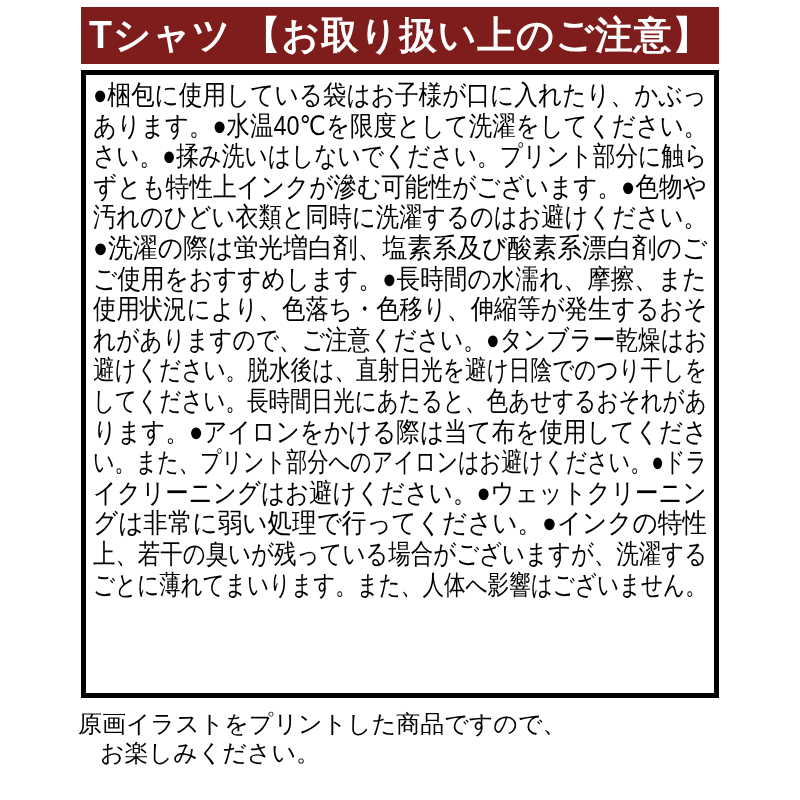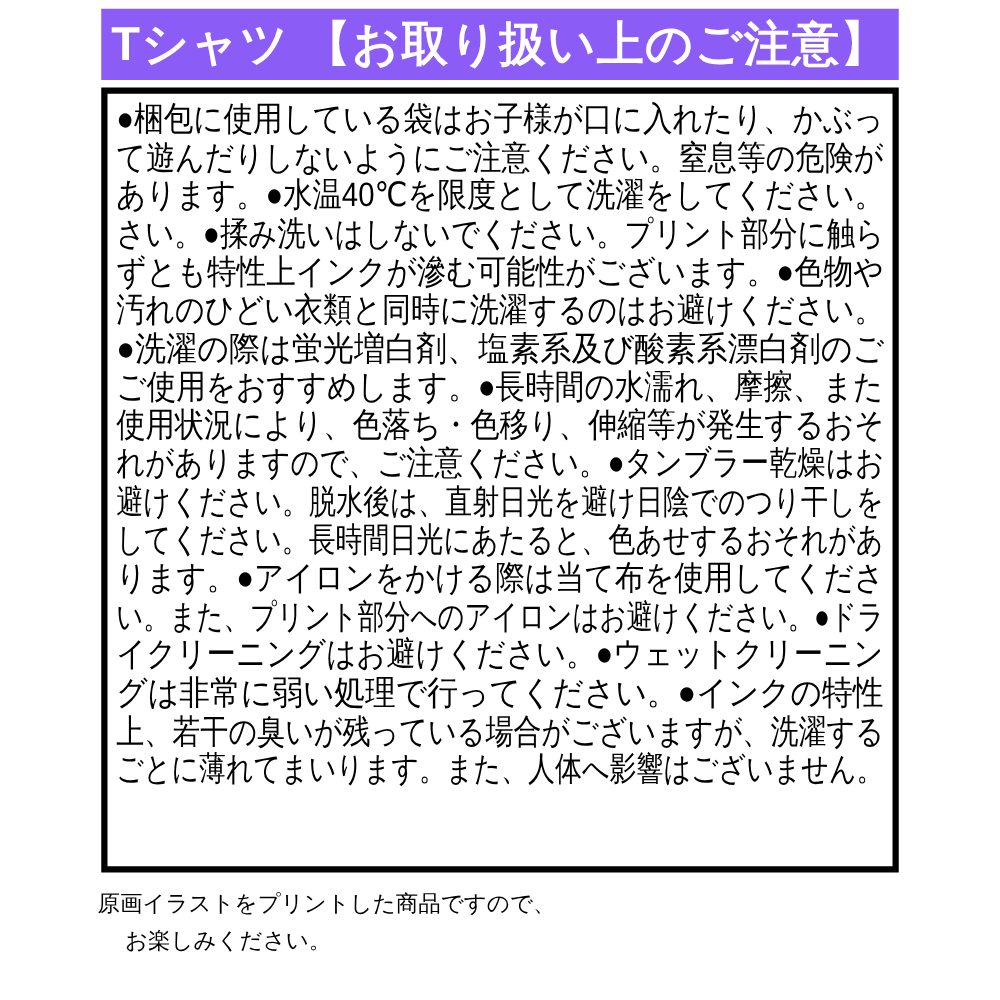--- a/index.html
+++ b/index.html
@@ -15,21 +15,21 @@
     color: #000000;
     font-family: "Liberation Sans", "DejaVu Sans", sans-serif;
     overflow: hidden;
   }
   .header-bar {
     position: absolute;
     left: 81px;
     top: 7px;
     width: 638px;
     height: 57px;
-    background: #8b5cf6;
+    background: #7f1d1d;
     color: #ffffff;
     display: flex;
     align-items: center;
     justify-content: center;
     font-size: 38px;
     font-weight: bold;
     letter-spacing: 1px;
   }
   .header-bar > span {
     display: inline-block;
@@ -59,21 +59,21 @@
     transform-origin: 0 50%;
     white-space: nowrap;
   }
   .footer-note {
     position: absolute;
     left: 78px;
     top: 709px;
     width: 680px;
   }
   .footer-line {
-    font-size: 18px;
+    font-size: 24px;
     line-height: 29px;
     white-space: nowrap;
     color: #000000;
   }
   .footer-line > span {
     display: inline-block;
     transform-origin: 0 50%;
     white-space: nowrap;
   }
 </style>
@@ -82,21 +82,20 @@
 
 <div class="sheet">
 
   <div class="header-bar">
     <span style="transform: scaleX(0.990446);">Tシャツ 【お取り扱い上のご注意】</span>
   </div>
 
   <div class="notice-box">
     <div>
         <div class="body-line"><span style="transform: scaleX(0.875892);">●梱包に使用している袋はお子様が口に入れたり、かぶっ</span></div>
-        <div class="body-line"><span style="transform: scaleX(0.86115);">て遊んだりしないようにご注意ください。窒息等の危険が</span></div>
         <div class="body-line"><span style="transform: scaleX(0.868458);">あります。●水温40℃を限度として洗濯をしてください。</span></div>
         <div class="body-line"><span style="transform: scaleX(0.841096);">さい。●揉み洗いはしないでください。プリント部分に触ら</span></div>
         <div class="body-line"><span style="transform: scaleX(0.875892);">ずとも特性上インクが滲む可能性がございます。●色物や</span></div>
         <div class="body-line"><span style="transform: scaleX(0.86115);">汚れのひどい衣類と同時に洗濯するのはお避けください。</span></div>
         <div class="body-line"><span style="transform: scaleX(0.92054);">●洗濯の際は蛍光増白剤、塩素系及び酸素系漂白剤のご</span></div>
         <div class="body-line"><span style="transform: scaleX(0.877143);">ご使用をおすすめします。●長時間の水濡れ、摩擦、また</span></div>
         <div class="body-line"><span style="transform: scaleX(0.867232);">使用状況により、色落ち・色移り、伸縮等が発生するおそ</span></div>
         <div class="body-line"><span style="transform: scaleX(0.841096);">れがありますので、ご注意ください。●タンブラー乾燥はお</span></div>
         <div class="body-line"><span style="transform: scaleX(0.802614);">避けください。脱水後は、直射日光を避け日陰でのつり干しを</span></div>
         <div class="body-line"><span style="transform: scaleX(0.79844);">してください。長時間日光にあたると、色あせするおそれがあ</span></div>

